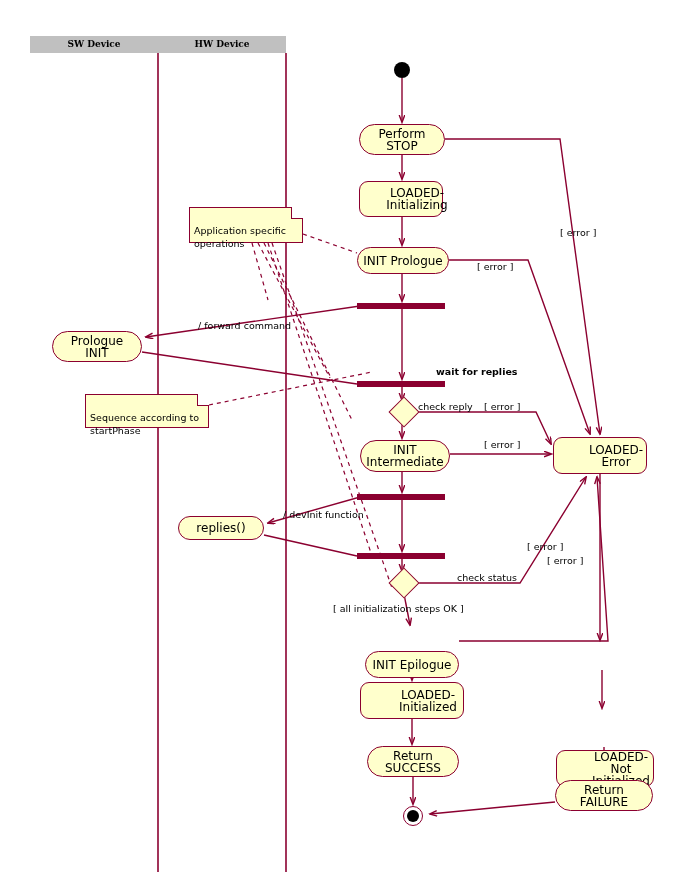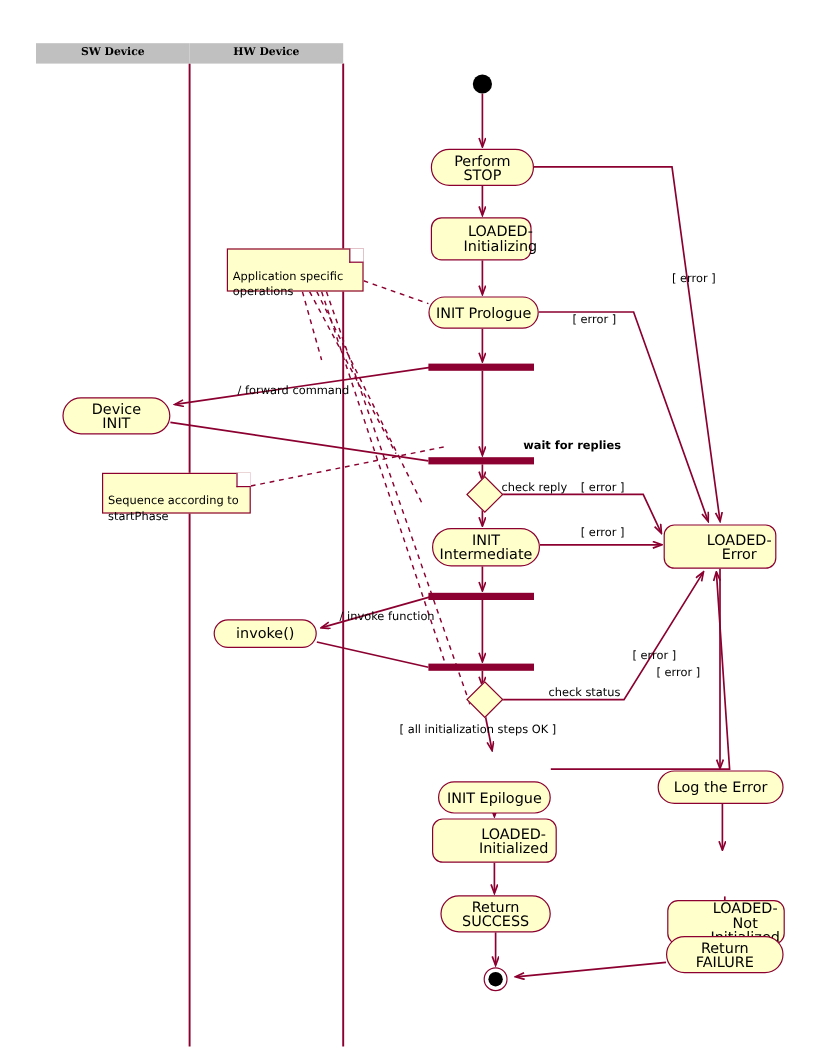--- a/index.html
+++ b/index.html
@@ -228,51 +228,50 @@
   <div class="node stadium" style="left:367px; top:746px; width:92px; height:31px;">Return
 SUCCESS</div>
 
   <div class="final-node" style="left:403px; top:806px;">
       <div class="core"></div>
     </div>
 
   <div class="node state" style="left:553px; top:437px; width:94px; height:37px;">LOADED-
 Error</div>
 
-  <div class="node stadium" style="left:548px; top:642px; width:105px; height:28px;">Log the Error</div>
 
   <div class="node state" style="left:556px; top:710px; width:98px; height:37px;margin-top:40px;">LOADED-Not
 Initialized</div>
 
   <div class="node stadium" style="left:555px; top:780px; width:98px; height:31px;">Return
 FAILURE</div>
 
-  <div class="node stadium" style="left:52px; top:331px; width:90px; height:31px;">Device
+  <div class="node stadium" style="left:52px; top:331px; width:90px; height:31px;">Prologue
 INIT</div>
 
-  <div class="node stadium" style="left:178px; top:516px; width:86px; height:24px;">invoke()</div>
+  <div class="node stadium" style="left:178px; top:516px; width:86px; height:24px;">replies()</div>
 
   <div class="note" style="left:189px; top:207px; width:114px; height:36px;">
     <span>Application specific
 operations</span>
     <span class="fold"></span>
   </div>
 
   <div class="note" style="left:85px; top:394px; width:124px; height:34px;">
     <span>Sequence according to
 startPhase</span>
     <span class="fold"></span>
   </div>
 
   <div class="edge-label" style="left:560px; top:227px;">[ error ]</div>
   <div class="edge-label" style="left:477px; top:261px;">[ error ]</div>
   <div class="edge-label" style="left:198px; top:320px;">/ forward command</div>
   <div class="edge-label" style="left:436px; top:366px; font-weight:bold;">wait for replies</div>
   <div class="edge-label" style="left:418px; top:401px;">check reply</div>
   <div class="edge-label" style="left:484px; top:401px;">[ error ]</div>
   <div class="edge-label" style="left:484px; top:439px;">[ error ]</div>
-  <div class="edge-label" style="left:283px; top:509px;">/ invoke function</div>
+  <div class="edge-label" style="left:283px; top:509px;">/ devInit function</div>
   <div class="edge-label" style="left:425px; top:572px;margin-left:32px;">check status</div>
   <div class="edge-label" style="left:527px; top:541px;">[ error ]</div>
   <div class="edge-label" style="left:547px; top:555px;">[ error ]</div>
   <div class="edge-label" style="left:333px; top:603px;">[ all initialization steps OK ]</div>
 
 </div>
 
 </body></html>

